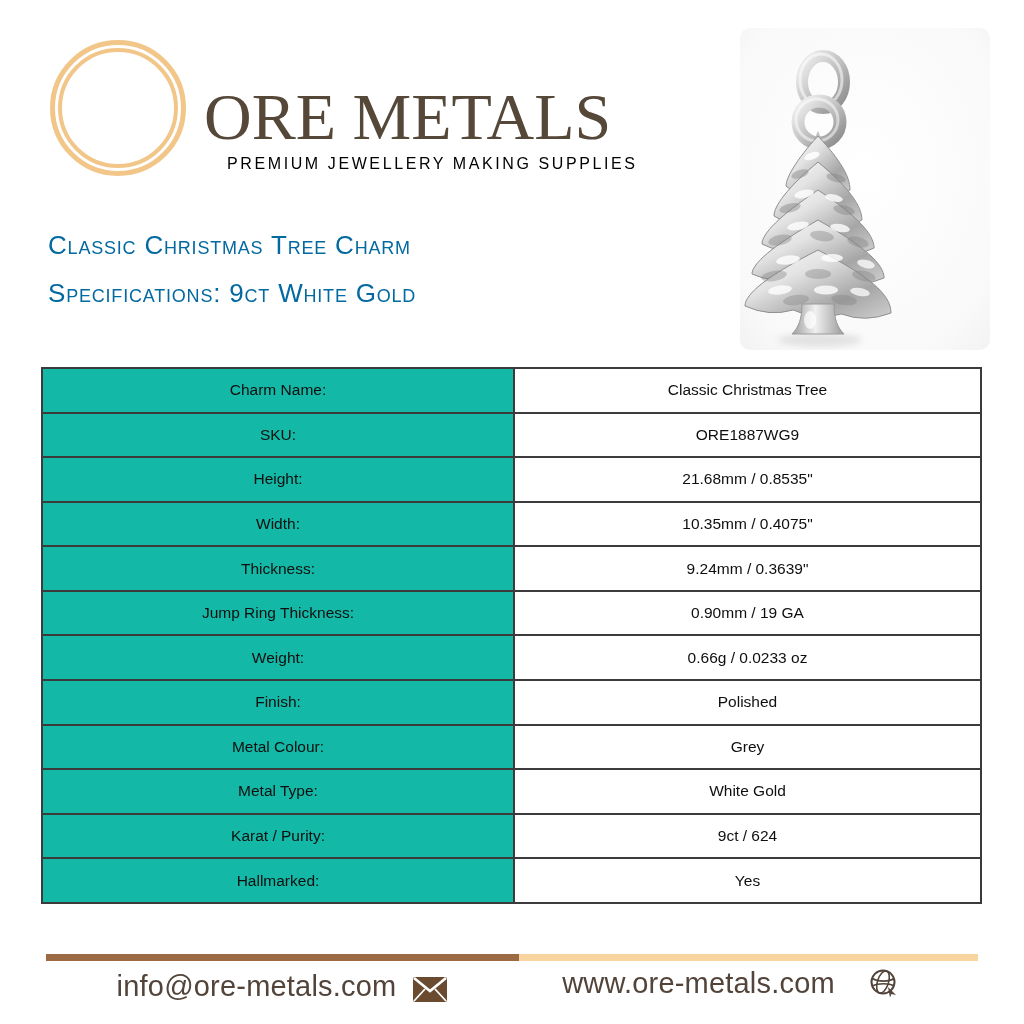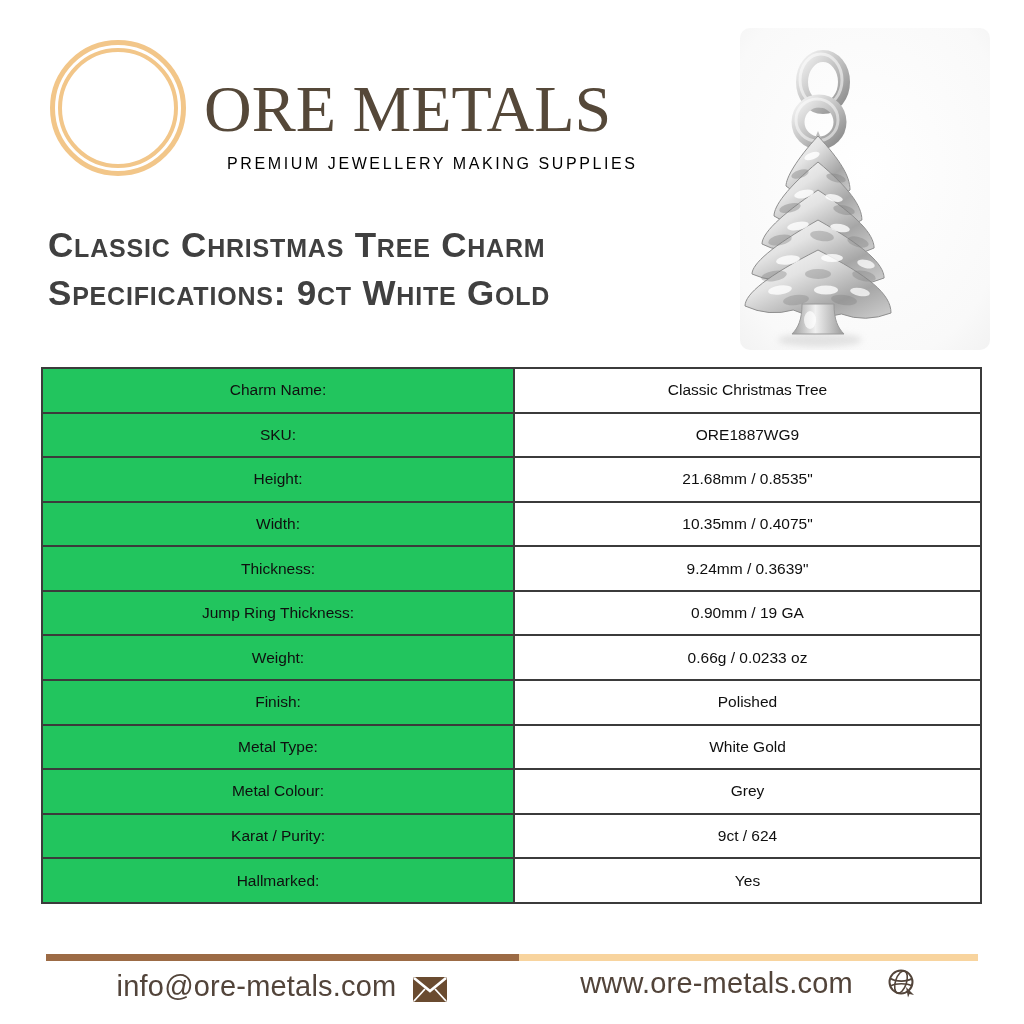--- a/index.html
+++ b/index.html
@@ -10,64 +10,64 @@
 
   
   .logo-ring-outer {
     position:absolute; left:50px; top:40px; width:136px; height:136px;
     border:5px solid #f2c689; border-radius:50%;
   }
   .logo-ring-inner {
     position:absolute; inset:3px; border:4px solid #f2c689; border-radius:50%;
   }
   .brand-name {
-    position:absolute; left:204px; top:76px;
+    position:absolute; left:204px; top:84px;
     font-family:"Liberation Serif", serif;
     font-size:66px; line-height:1; color:#554839; letter-spacing:0px; white-space:nowrap;
   }
   .brand-tagline {
     position:absolute; left:227px; top:155px;
     font-size:16px; letter-spacing:2.6px; color:#000000; white-space:nowrap;
   }
 
   
   .title-block {
     position:absolute; left:48px; top:221px;
-    font-size:35px; line-height:48px; color:#404040;
-    font-variant:small-caps; letter-spacing:0.8px;font-weight:bold;
+    font-size:26px; line-height:48px; color:#0369a1;
+    font-variant:small-caps; letter-spacing:0.8px;
   }
 
   
   .charm-figure { position:absolute; left:740px; top:28px; width:250px; height:322px; }
 
   
   .spec-table {
     position:absolute; left:41px; top:367px; width:941px; height:537px;
     border-collapse:collapse; table-layout:fixed;
   }
   .spec-table td {
     border:2px solid #3b3b3b;
     font-size:15.5px; color:#0f0f0f; text-align:center; vertical-align:middle;
     padding:0 10px;
   }
-  .spec-table td.label-cell { background:#22c55e; width:472px; }
+  .spec-table td.label-cell { background:#14b8a6; width:472px; }
   .spec-table td.value-cell { background:#ffffff; }
 
   
   .footer-bar { position:absolute; left:46px; top:954px; width:932px; height:7px; display:flex; }
   .footer-bar .seg-brown { width:473px; height:7px; background:#9c6b45; }
   .footer-bar .seg-gold  { width:459px; height:7px; background:#f8d49e; }
 
   .contact-left, .contact-right {
     position:absolute; top:963px; height:40px;
     display:flex; align-items:center; justify-content:center; gap:16px;
     font-size:29px; color:#52443a; letter-spacing:0.2px;
   }
   .contact-left  { left:46px;  width:473px;align-items:flex-end; }
-  .contact-right { left:519px; width:459px;gap:34px; }
+  .contact-right { left:501px; width:459px;gap:34px; }
   .contact-icon { display:inline-flex; align-items:center; }
   a.contact-link { color:#52443a; text-decoration:none; cursor:pointer; }
 </style>
 </head>
 <body>
 
 <div class="page">
 
   <div class="logo-ring-outer">
     <div class="logo-ring-inner"></div>
@@ -193,27 +193,27 @@
       <td class="label-cell">Weight:</td>
       <td class="value-cell">0.66g / 0.0233 oz</td>
     </tr>
 
     <tr>
       <td class="label-cell">Finish:</td>
       <td class="value-cell">Polished</td>
     </tr>
 
     <tr>
+      <td class="label-cell">Metal Colour:</td>
+      <td class="value-cell">Grey</td>
+    </tr>
+
+    <tr>
       <td class="label-cell">Metal Type:</td>
       <td class="value-cell">White Gold</td>
-    </tr>
-
-    <tr>
-      <td class="label-cell">Metal Colour:</td>
-      <td class="value-cell">Grey</td>
     </tr>
 
     <tr>
       <td class="label-cell">Karat / Purity:</td>
       <td class="value-cell">9ct / 624</td>
     </tr>
 
     <tr>
       <td class="label-cell">Hallmarked:</td>
       <td class="value-cell">Yes</td>

